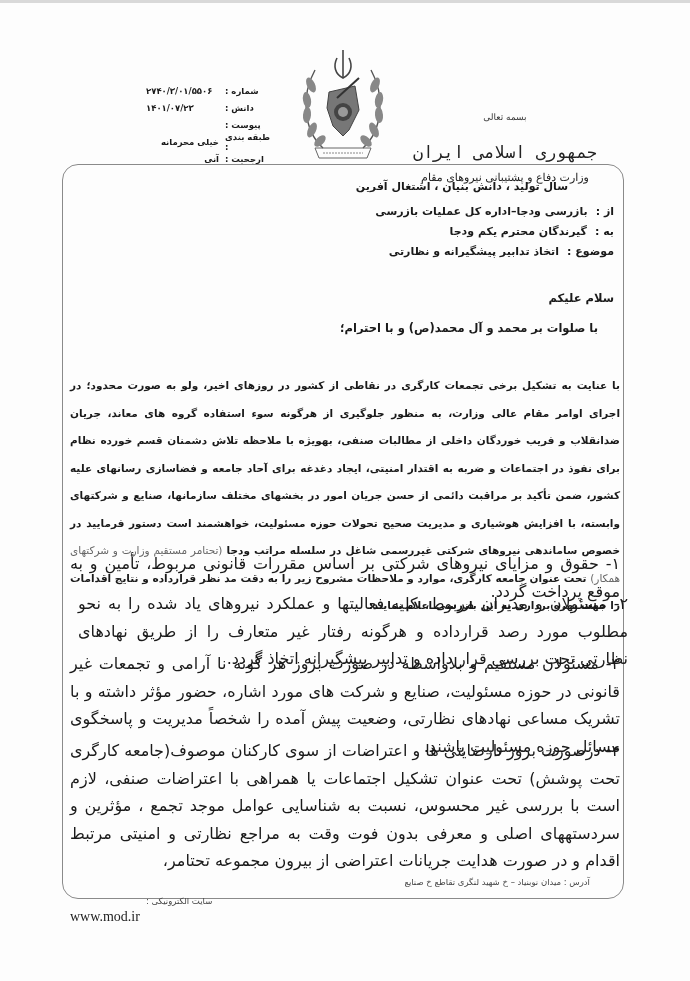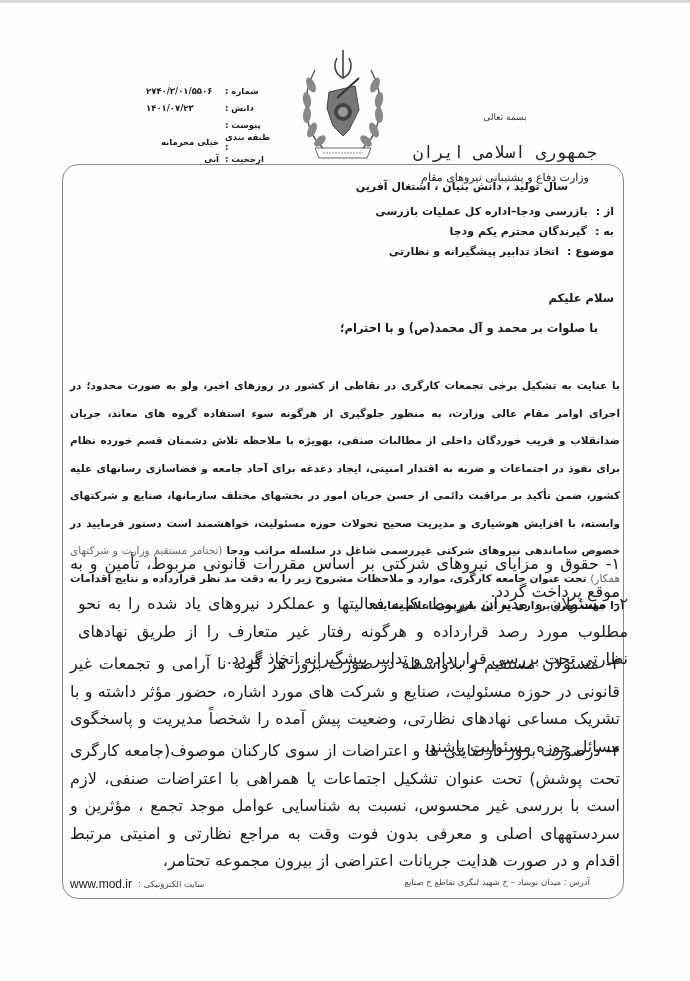--- a/index.html
+++ b/index.html
@@ -40,21 +40,21 @@
     .salavat { font-size: 11.5px; font-weight: bold; margin-top: 16px; padding-right: 24px; }
 
     .body-text { position: absolute; left: 70px; top: 372px; width: 550px; direction: rtl; text-align: justify; font-size: 10.5px; line-height: 27.5px; }
     .para { margin: 0; }
     .para b { font-weight: bold; }
     .gray { color: #666; font-weight: normal; }
     .item { position: absolute; left: 70px; width: 550px; direction: rtl; text-align: justify; font-size: 16px; line-height: 27.5px; }
 
     .footer { position: absolute; left: 70px; top: 877px; width: 520px; direction: rtl; font-size: 8.5px; color: #444; display: flex; justify-content: space-between; }
     .footer .site { display: flex; gap: 6px; align-items: center; }
-    .footer .url { direction: ltr; font-family: Liberation Sans, sans-serif; font-size: 12px; color: #222; }
+    .footer .url { direction: ltr; font-family: Liberation Serif, serif; font-size: 14px; color: #222; margin-top: 32px; }
   </style>
 </head>
 <body>
 
 <div class="page">
   <div class="topline"></div>
 
   <div class="hdr-right">
     <div class="bismillah">بسمه تعالی</div>
     <div class="rep">جمهوری اسلامی ایران</div>

